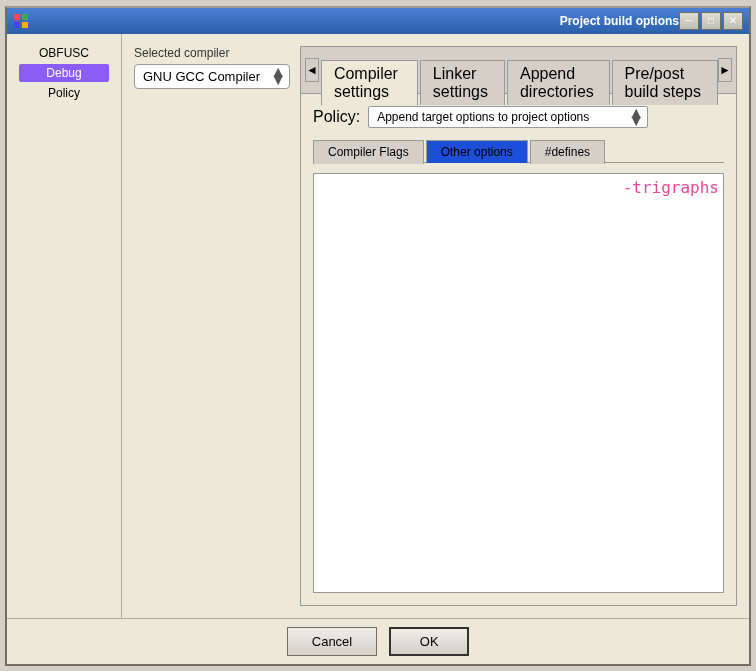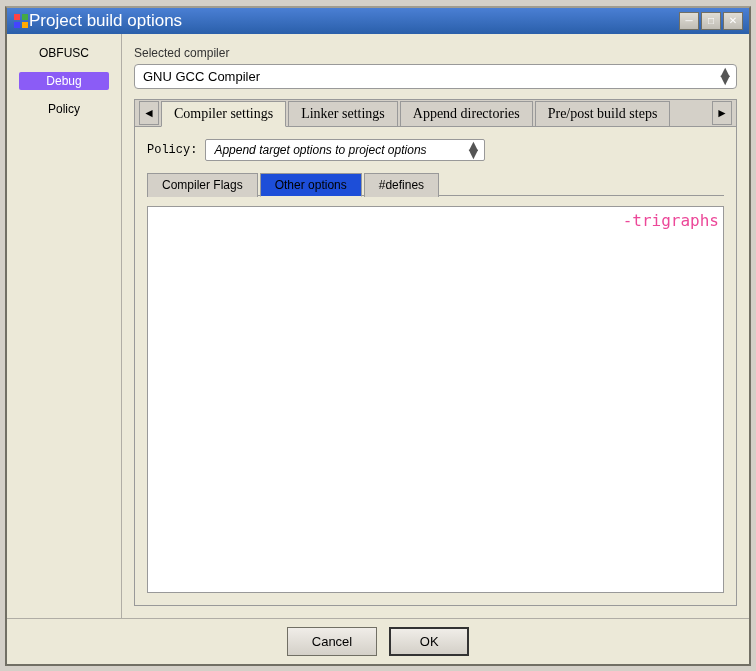--- a/index.html
+++ b/index.html
@@ -28,24 +28,24 @@
       background: linear-gradient(to bottom, #4a7fd4, #2a5faa);
       color: white;
       padding: 4px 6px;
       display: flex;
       align-items: center;
       justify-content: space-between;
       height: 26px;
     }
 
     .title-bar-title {
-      font-size: 17px;
-      font-weight: normal;
-      flex: 1;
-      text-align: left;
+      font-size: 12px;
+      font-weight: bold;
+      flex: 1;
+      text-align: right;
     }
 
     .title-bar-icon {
       width: 16px;
       height: 16px;
       display: flex;
       align-items: center;
     }
 
     .title-bar-controls {
@@ -72,21 +72,21 @@
     }
 
     .sidebar {
       width: 115px;
       background: #ece9d8;
       padding: 10px 0;
       border-right: 1px solid #b0ada5;
       display: flex;
       flex-direction: column;
       align-items: center;
-      gap: 10px;
+      gap: 2px;
     }
 
     .sidebar-item {
       width: 90px;
       text-align: center;
       padding: 2px 4px;
       font-size: 12px;
       cursor: pointer;
       border-radius: 2px;
     }
@@ -97,21 +97,21 @@
     }
 
     .sidebar-item:not(.active) {
       color: #000;
     }
 
     .main-content {
       flex: 1;
       padding: 12px;
       display: flex;
-      flex-direction: column;
+      flex-direction: row;
       gap: 10px;
     }
 
     .selected-compiler-section {
       display: flex;
       flex-direction: column;
       gap: 4px;
     }
 
     .section-label {
@@ -174,25 +174,24 @@
       cursor: pointer;
       font-size: 12px;
     }
 
     .tab {
       padding: 4px 12px;
       border: 1px solid #999;
       border-bottom: none;
       background: #d4d0c8;
       cursor: pointer;
-      font-size: 14px;
+      font-size: 16px;
       margin-left: 2px;
       position: relative;
-      top: 1px;
-      font-family: Liberation Serif, serif;
+      top: 13px;
     }
 
     .tab.active {
       background: #ece9d8;
       border-bottom: 1px solid #ece9d8;
       font-weight: normal;
       color: #000;
       z-index: 1;
     }
 
@@ -205,40 +204,38 @@
       gap: 10px;
     }
 
     .policy-row {
       display: flex;
       align-items: center;
       gap: 8px;
     }
 
     .policy-label {
-      font-size: 12px;
-      font-family: Liberation Mono, monospace;
+      font-size: 16px;
     }
 
     .policy-select-wrapper {
       position: relative;
       display: flex;
       align-items: center;
     }
 
     .policy-select {
       padding: 3px 28px 3px 8px;
       font-size: 12px;
       background: white;
       border: 1px solid #999;
       border-radius: 2px;
       appearance: none;
       cursor: pointer;
       min-width: 280px;
-      font-style: italic;
     }
 
     .inner-tabs-header {
       display: flex;
       gap: 0;
       border-bottom: 1px solid #999;
     }
 
     .inner-tab {
       padding: 4px 14px;

